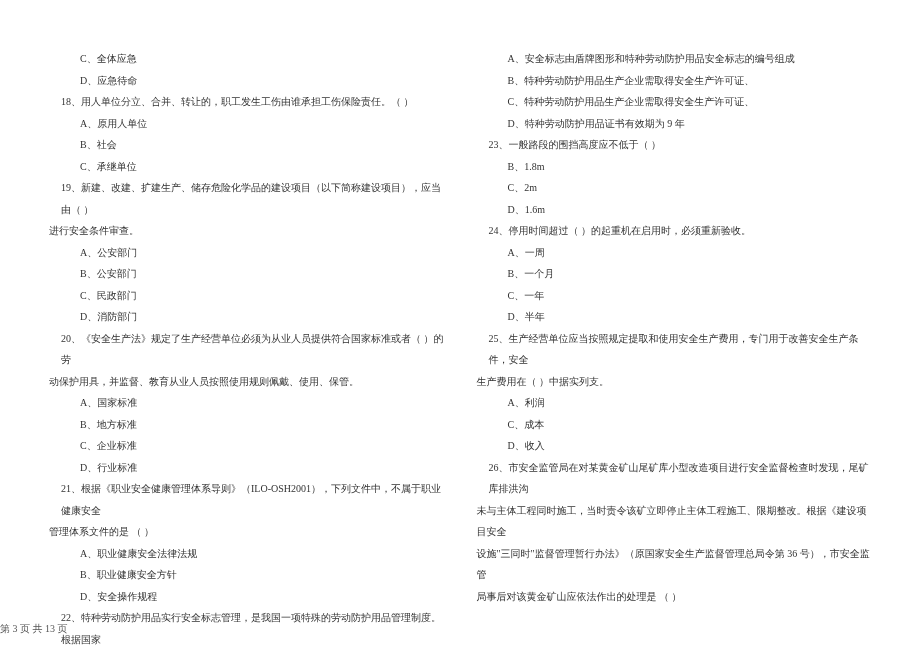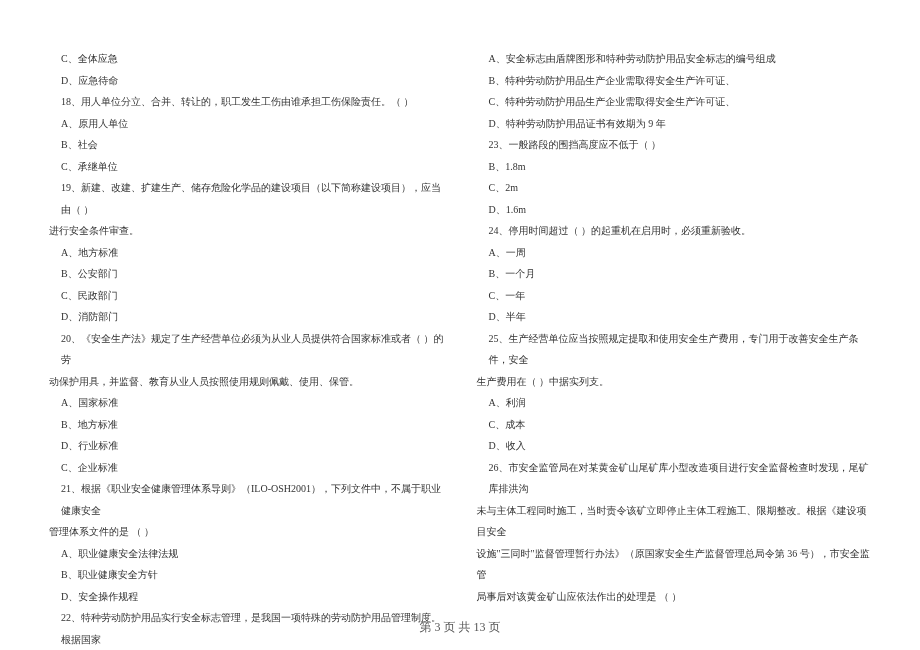--- a/index.html
+++ b/index.html
@@ -15,63 +15,63 @@
     .page-container {
       display: flex;
       padding: 48px 45px 30px;
       gap: 25px;
     }
     .column {
       flex: 1;
       line-height: 2.15;
     }
     .option {
-      margin-left: 16px;
+      margin-left: 35px;
       white-space: nowrap;
     }
     .question {
       margin-left: 16px;
       text-indent: 0;
     }
     .question-cont {
       margin-left: 4px;
     }
     .footer {
       position: absolute;
       bottom: 14px;
       left: 0;
       right: 0;
-      text-align: center;
-      font-size: 12px;
+      text-align: left;
+      font-size: 10px;
       color: #555;
     }
   </style>
 </head>
 <body>
 
 <div class="page-container">
   <div class="column">
     <div class="option">C、全体应急</div>
     <div class="option">D、应急待命</div>
     <div class="question">18、用人单位分立、合并、转让的，职工发生工伤由谁承担工伤保险责任。（    ）</div>
     <div class="option">A、原用人单位</div>
     <div class="option">B、社会</div>
     <div class="option">C、承继单位</div>
     <div class="question">19、新建、改建、扩建生产、储存危险化学品的建设项目（以下简称建设项目），应当由（    ）</div>
     <div class="question-cont">进行安全条件审查。</div>
-    <div class="option">A、地方标准</div>
+    <div class="option">A、公安部门</div>
     <div class="option">B、公安部门</div>
     <div class="option">C、民政部门</div>
     <div class="option">D、消防部门</div>
     <div class="question">20、《安全生产法》规定了生产经营单位必须为从业人员提供符合国家标准或者（    ）的劳</div>
     <div class="question-cont">动保护用具，并监督、教育从业人员按照使用规则佩戴、使用、保管。</div>
     <div class="option">A、国家标准</div>
     <div class="option">B、地方标准</div>
+    <div class="option">C、企业标准</div>
     <div class="option">D、行业标准</div>
-    <div class="option">C、企业标准</div>
     <div class="question">21、根据《职业安全健康管理体系导则》（ILO-OSH2001），下列文件中，不属于职业健康安全</div>
     <div class="question-cont">管理体系文件的是 （    ）</div>
     <div class="option">A、职业健康安全法律法规</div>
     <div class="option">B、职业健康安全方针</div>
     <div class="option">D、安全操作规程</div>
     <div class="question">22、特种劳动防护用品实行安全标志管理，是我国一项特殊的劳动防护用品管理制度。根据国家</div>
 
   </div>
 
   <div class="column">

